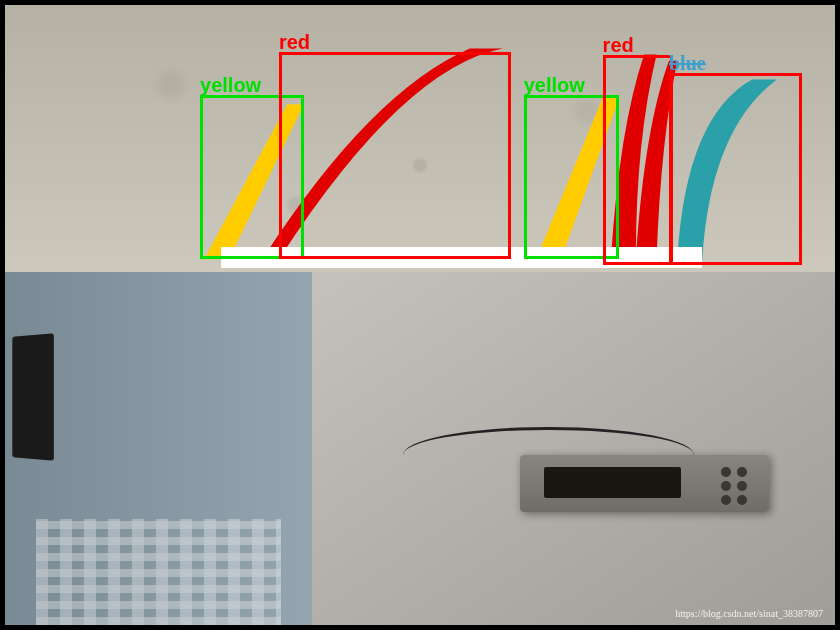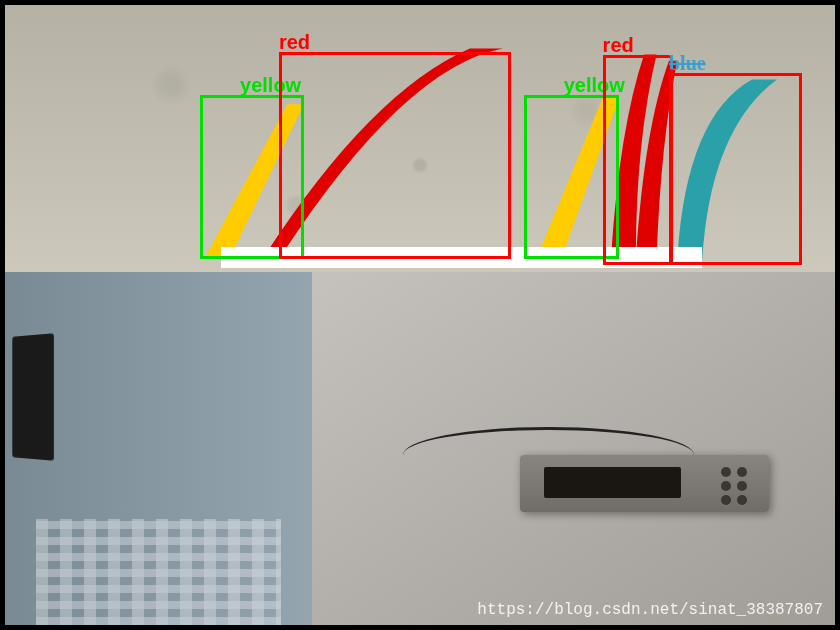--- a/index.html
+++ b/index.html
@@ -118,31 +118,31 @@
     }
     .bbox-label {
       position: absolute;
       top: -24px;
       left: -3px;
       font-size: 20px;
       font-weight: bold;
       white-space: nowrap;
     }
     .green { border-color: #00e000; }
-    .green .bbox-label { color: #00e000; margin-left: 40px; }
+    .green .bbox-label { color: #00e000; }
     .redbox { border-color: #ff0000; }
     .redbox .bbox-label { color: #ff0000; text-align: center; }
     
     .watermark {
       position: absolute;
       bottom: 6px;
       right: 12px;
       color: rgba(255,255,255,0.85);
-      font-size: 16px;
-      font-family: Liberation Mono, monospace;
+      font-size: 10px;
+      font-family: Liberation Serif, serif;
     }
   </style>
 </head>
 <body>
 
 <div class="frame">
   <div class="ceiling"></div>
 
   <svg class="stripe" style="top:0;left:0;width:100%;height:43%;" viewBox="0 0 100 43" preserveAspectRatio="none">
 

